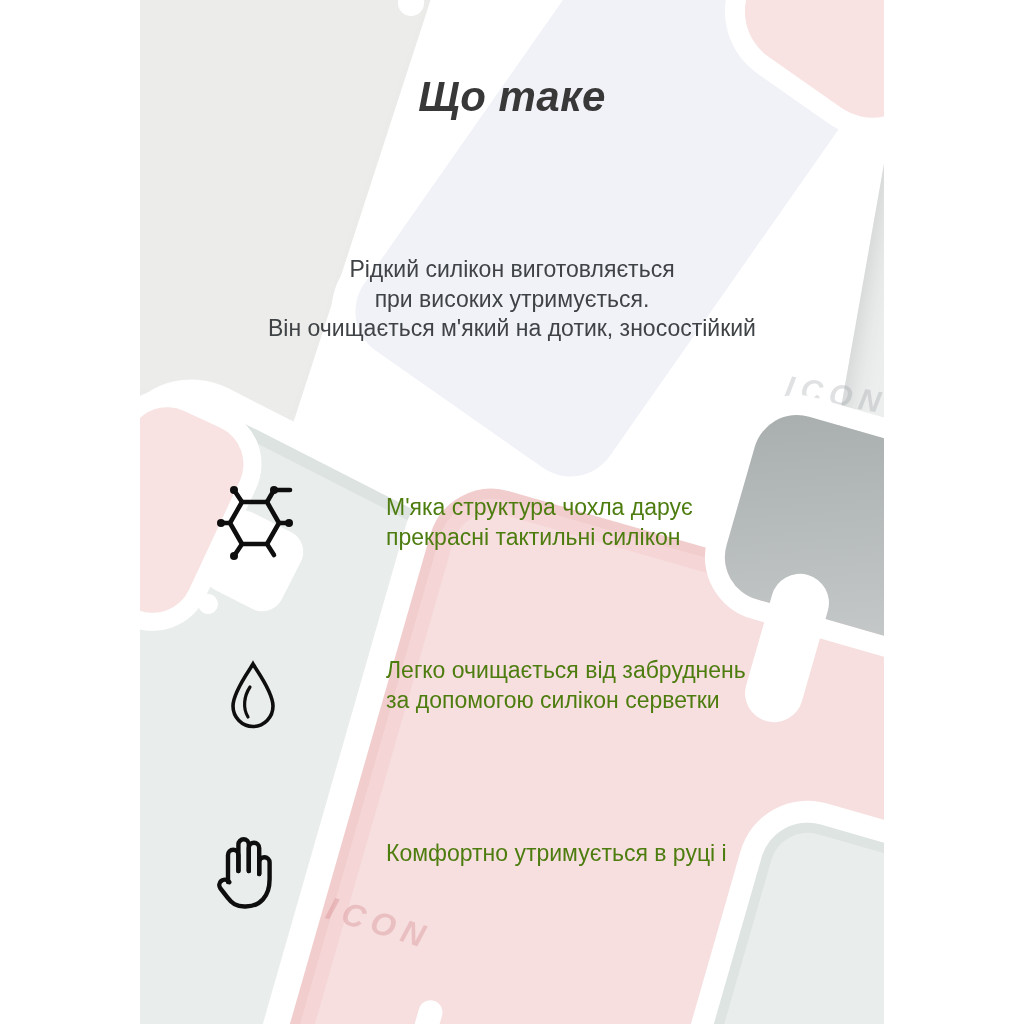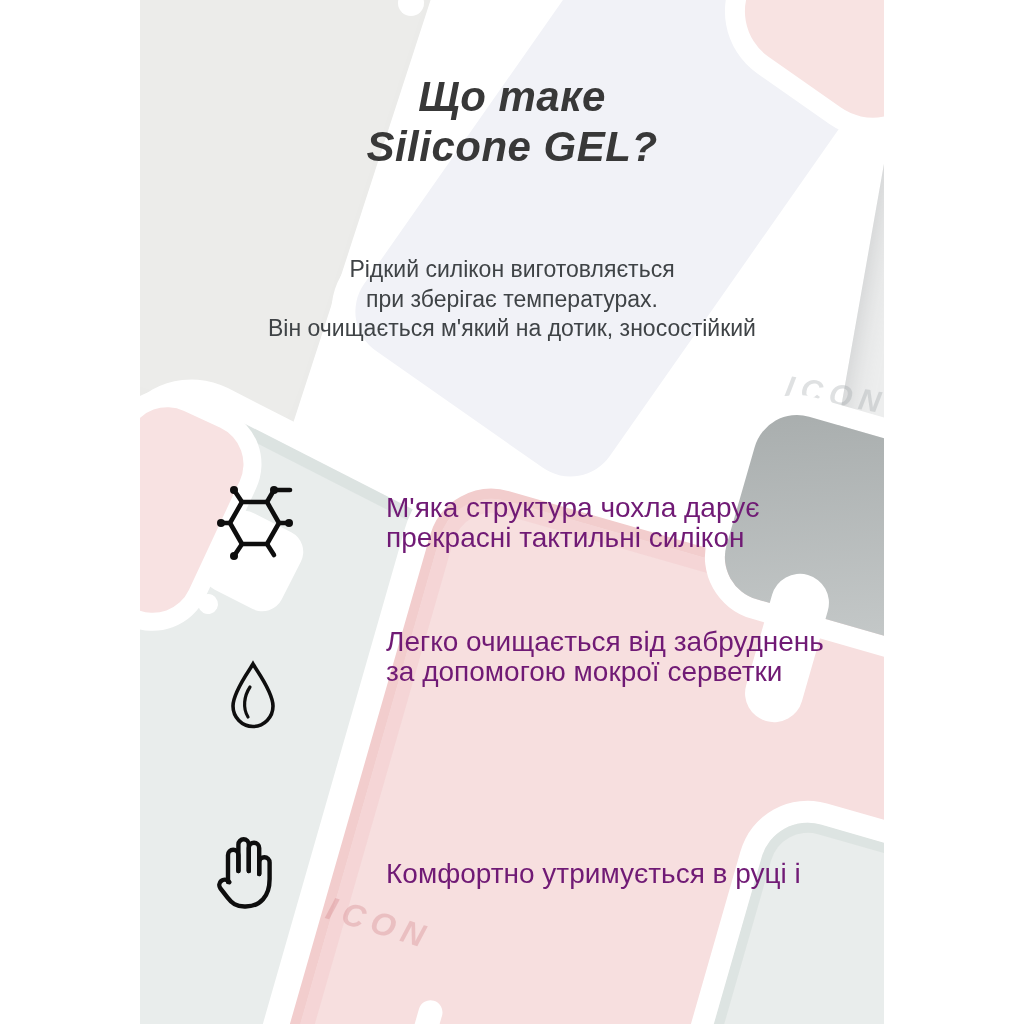--- a/index.html
+++ b/index.html
@@ -76,25 +76,25 @@
   .intro{
     position:absolute;left:0;top:255px;width:1024px;text-align:center;z-index:10;
     font-size:23px;line-height:29.5px;color:#3F4346;font-weight:400;
   }
   .icon-box{position:absolute;z-index:11;}
   .icon-molecule{left:217px;top:481px;width:76px;height:84px;}
   .icon-drop{left:226px;top:660px;width:54px;height:72px;}
   .icon-hand{left:214px;top:830px;width:60px;height:88px;}
   .ftext{
     position:absolute;left:386px;width:520px;text-align:left;z-index:10;
-    font-size:28px;line-height:29.5px;color:#701a75;font-weight:400;
+    font-size:23px;line-height:29.5px;color:#4d7c0f;font-weight:400;
   }
   .ftext-1{top:493px;}
-  .ftext-2{top:627px;}
-  .ftext-3{top:839px;margin-top:20px;}
+  .ftext-2{top:656px;}
+  .ftext-3{top:839px;}
 </style>
 </head>
 <body>
 
 <div class="page">
 
   <div class="collage">
     <div class="case case-gray-topleft"></div>
     <div class="case case-lavender-top"></div>
     <div class="case case-pinkblob-top"></div>
@@ -108,26 +108,25 @@
     <div class="case case-mint-bottomright"></div>
     <div class="cutout hole-gray-cam"></div>
     <div class="cutout mint-cam"></div>
     <div class="cutout mint-flash"></div>
     <div class="cutout pink-campill"></div>
     <div class="cutout pink-port"></div>
   </div>
 
   <h1 class="title">
     <div>Що таке</div>
-    <div>Silicone GEL?</div>
   </h1>
 
   <div class="intro">
     <div>Рідкий силікон виготовляється</div>
-    <div>при зберігає температурах.</div>
+    <div>при високих утримується.</div>
     <div>Він очищається м'який на дотик, зносостійкий</div>
   </div>
 
   <div class="icon-box icon-molecule">
     <svg width="76" height="84" viewBox="0 0 76 84" fill="none" stroke="#0e0e0e" stroke-width="4.6" stroke-linejoin="round" stroke-linecap="round">
       <polygon points="13,42 25,21 50,21 62,42 50,63 25,63"></polygon>
       <line x1="13" y1="42" x2="4" y2="42"></line>
       <line x1="25" y1="21" x2="17" y2="9"></line>
       <line x1="50" y1="21" x2="57" y2="9"></line>
       <line x1="57" y1="9" x2="73" y2="9"></line>
@@ -147,21 +146,21 @@
   </div>
 
   <div class="icon-box icon-drop">
     <svg width="54" height="72" viewBox="0 0 54 72" fill="none" stroke="#0e0e0e" stroke-width="3.6" stroke-linecap="round">
       <path d="M27,4 C23,11 7,32 7,46 a20,20.5 0 0 0 40,0 C47,32 31,11 27,4 Z"></path>
       <path d="M24,27 C18,36 16.5,48 22,57" stroke-width="3.2"></path>
     </svg>
   </div>
   <div class="ftext ftext-2">
     <div>Легко очищається від забруднень</div>
-    <div>за допомогою мокрої серветки</div>
+    <div>за допомогою силікон серветки</div>
   </div>
 
   <div class="icon-box icon-hand">
     <svg width="60" height="88" viewBox="0 0 60 88" fill="none" stroke="#0e0e0e" stroke-width="4.4" stroke-linecap="round" stroke-linejoin="round">
       <path d="M14,52 V25 a5.2,5.2 0 0 1 10.4,0 V41"></path>
       <path d="M24.4,41 V14.5 a5.2,5.2 0 0 1 10.4,0 V41"></path>
       <path d="M34.8,41 V18 a5.2,5.2 0 0 1 10.4,0 V44"></path>
       <path d="M45.2,44 V32.5 a5.2,5.2 0 0 1 10.4,0 V49 c0,17.5 -9.5,27.5 -24,27.5 h-1.2 c-8.5,0 -12.5,-3.2 -16.8,-8.8 l-7.2,-9.4 a5.4,5.4 0 0 1 8.1,-7.1 l0.8,1"></path>
     </svg>
   </div>

